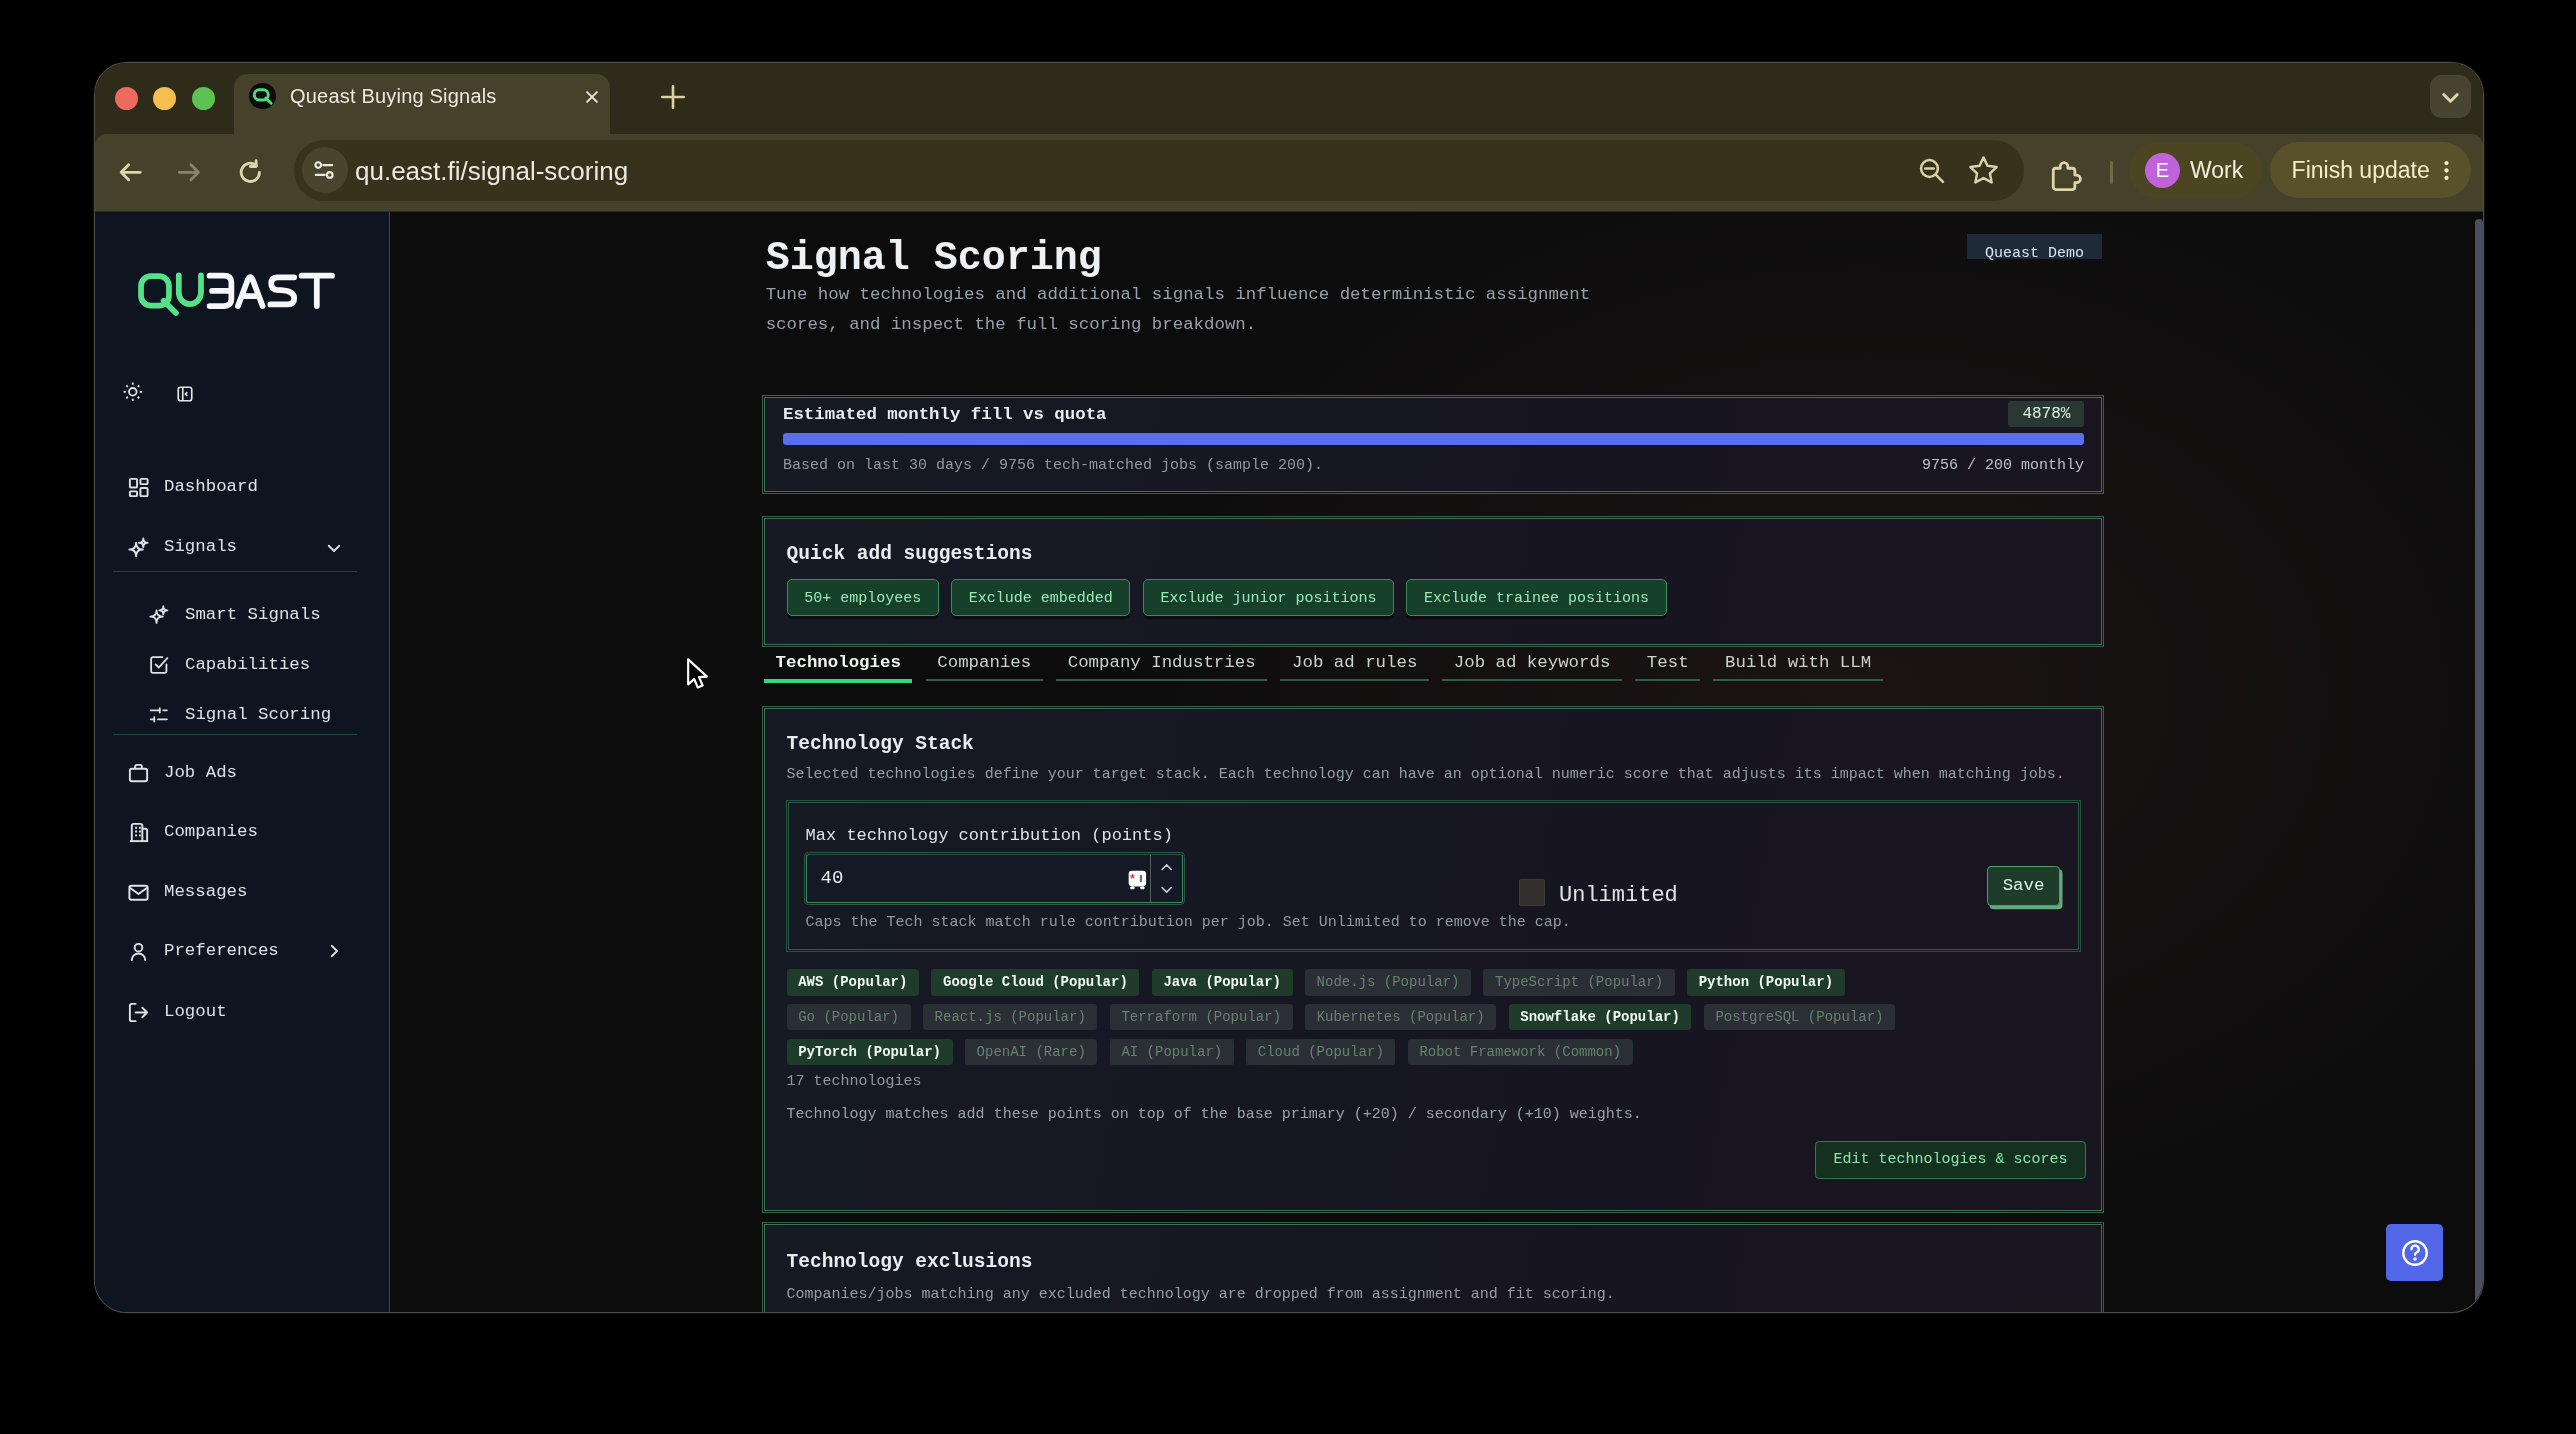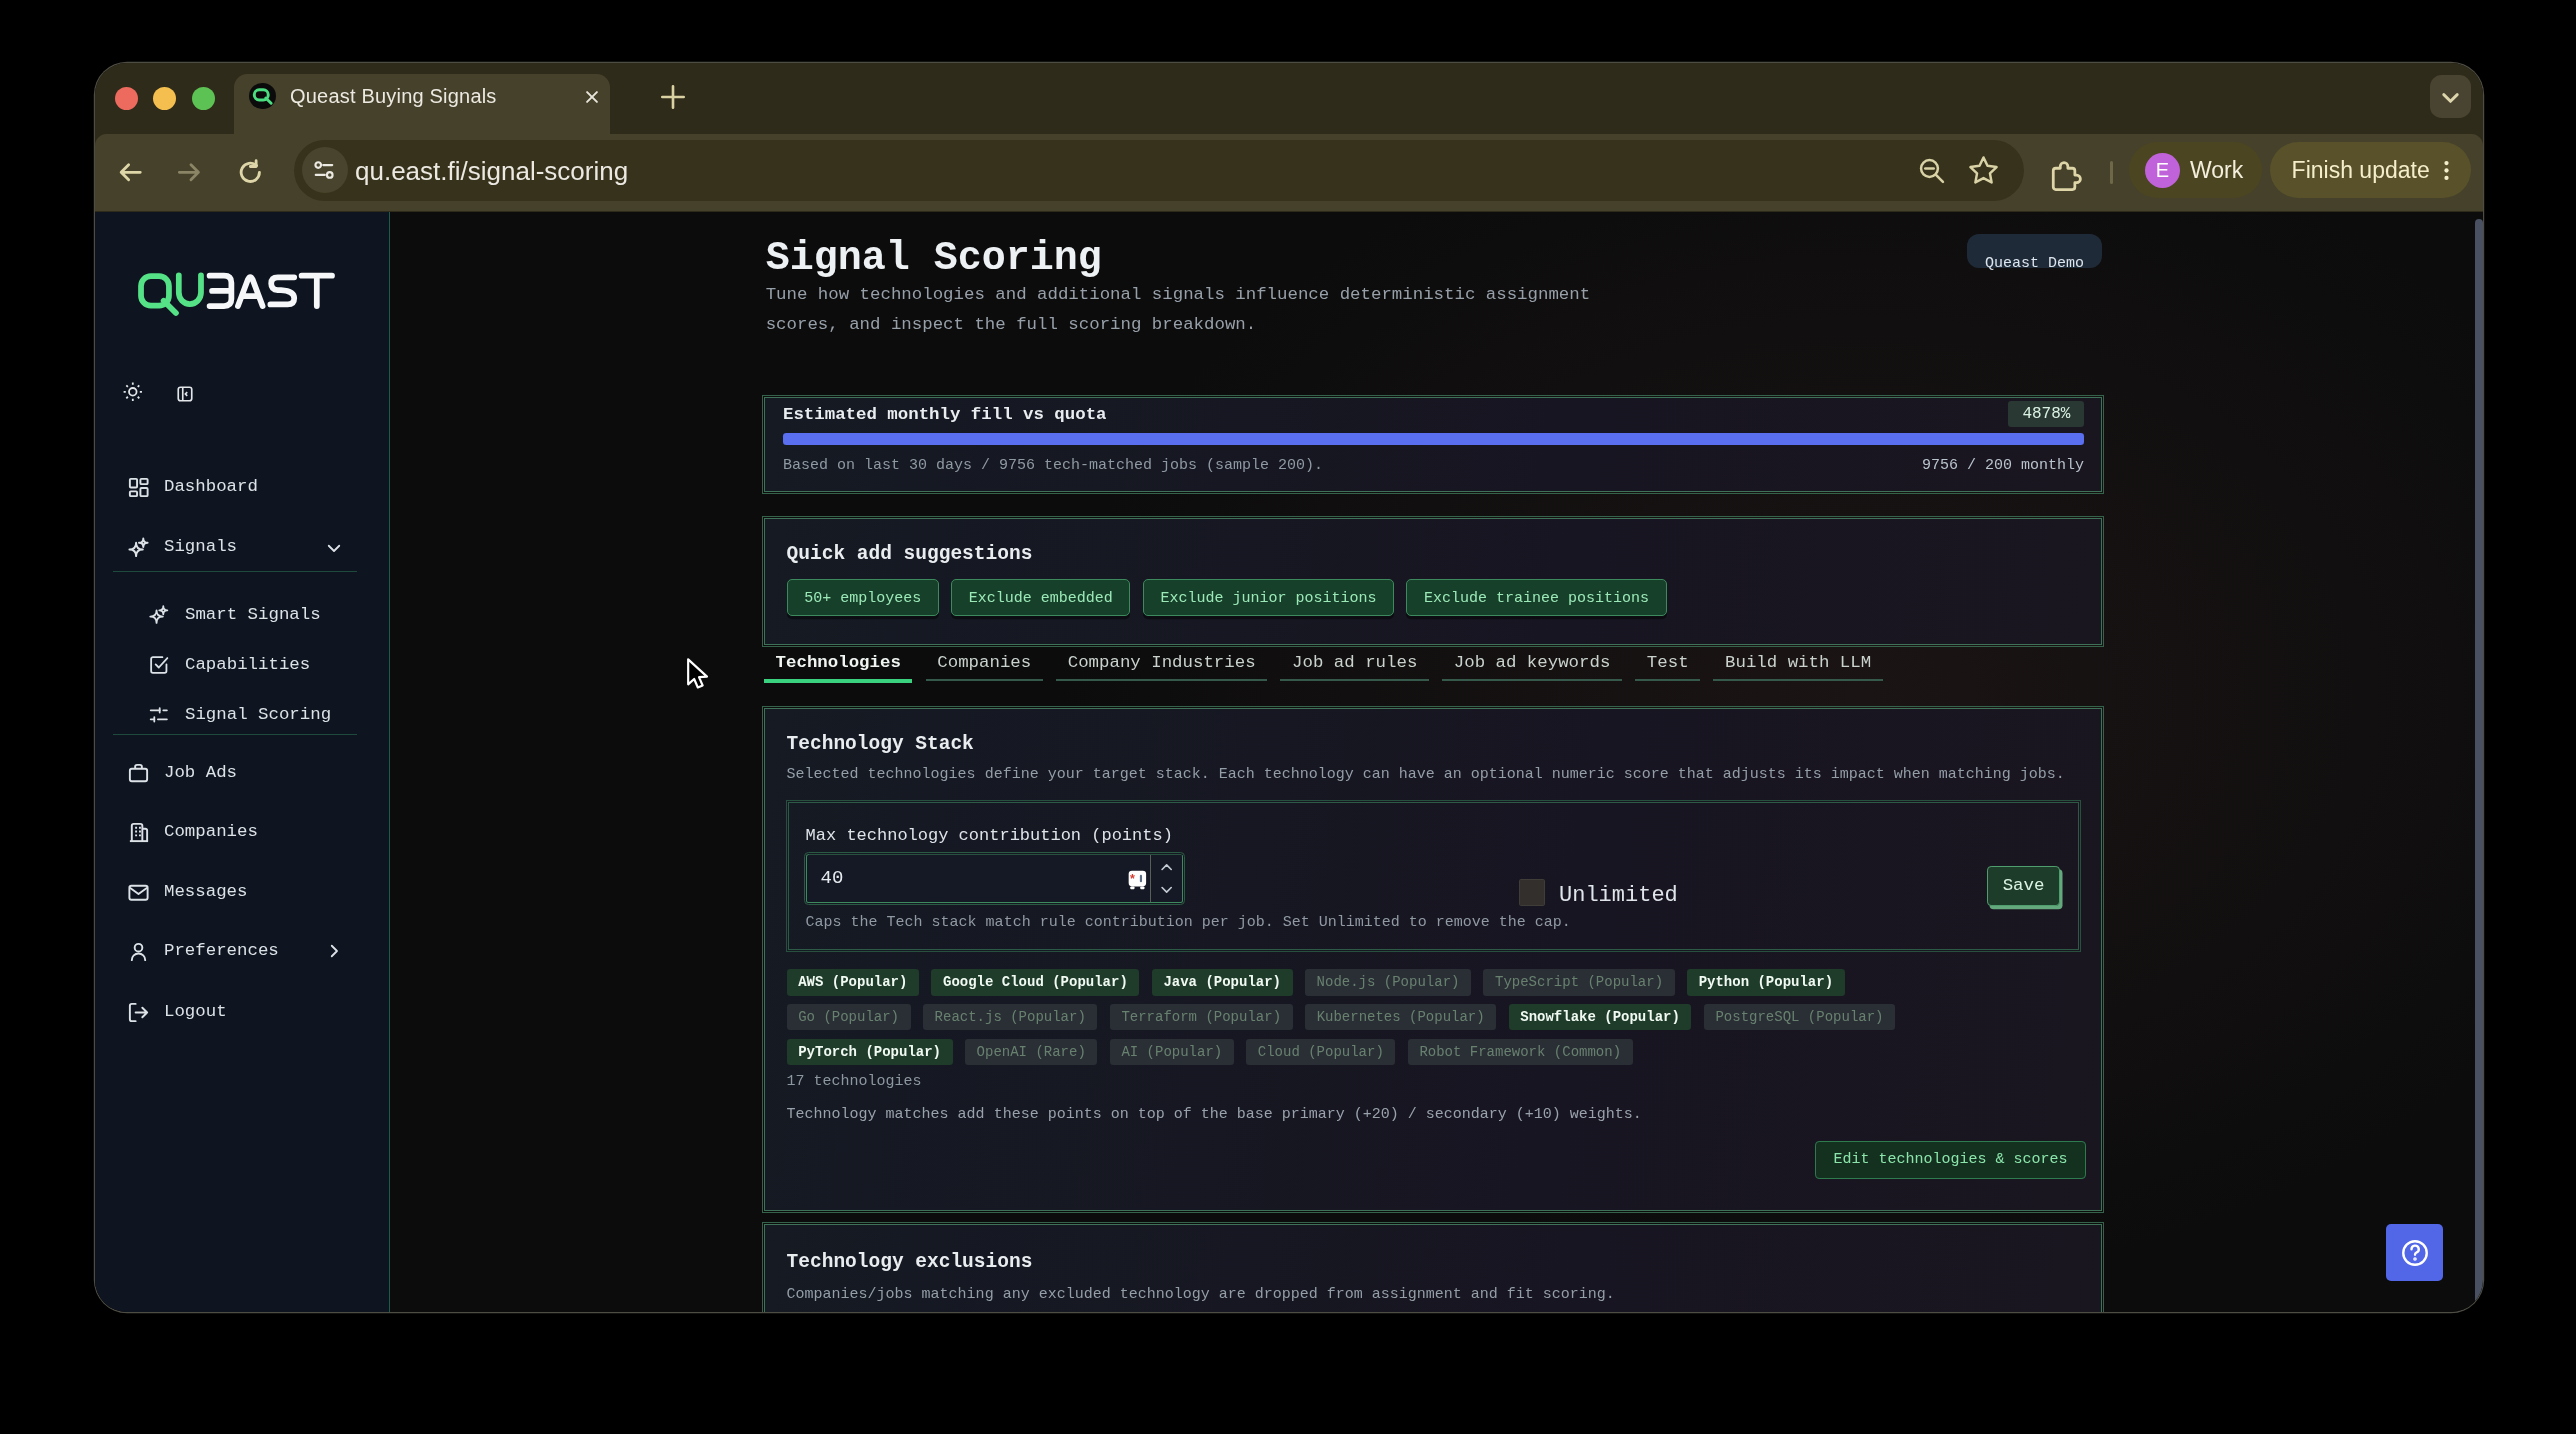--- a/index.html
+++ b/index.html
@@ -52,21 +52,21 @@
   .navrow { position:absolute; left:32px; height:25px; color:#dde2e7; font-size:17.4px; line-height:25px; white-space:nowrap; }
   .navrow svg { position:absolute; left:0px; top:1.7px; }
   .navrow .lbl { position:absolute; left:37px; top:0; }
   .subrow { left:53px; }
   .sepline { position:absolute; left:18px; width:244px; height:0; border-top:1.2px solid #1d4a3c; }
 
   .main { position:absolute; left:297px; top:0; width:2082px; height:100%; }
   .content { position:absolute; left:372px; top:0; width:1338px; color:#e7eaed; }
 
   h1 { position:absolute; left:1.7px; top:24px; font-size:40px; font-weight:bold; color:#eef1f3; letter-spacing:0; }
-  .demobadge { position:absolute; right:0px; top:22.4px; height:25px; line-height:25px; padding:17px 18px; background:#1f2a38; color:#dce4ed; font-size:15px; border-radius:12px; }
+  .demobadge { position:absolute; right:0px; top:22.4px; height:25px; line-height:25px; padding:7px 18px; background:#1f2a38; color:#dce4ed; font-size:15px; border-radius:0; }
   .subt { position:absolute; left:1.7px; top:68px; font-size:17.4px; line-height:30px; color:#97a0a9; }
 
   .card { position:absolute; left:0; width:1338px; background:linear-gradient(100deg,#151a23 0%,#171521 60%,#1a1620 100%);
     border:1.2px solid #3e7157; outline:0.8px solid #35624b; outline-offset:1.7px; }
   .card1 { top:185px; height:95px; padding:10px 20px; }
   .c1title { position:absolute; left:18px; top:6.6px; font-size:17.4px; font-weight:bold; color:#e9edf0; }
   .pctbadge { position:absolute; right:16.6px; top:3.3px; height:26px; line-height:26px; padding:0 14px; background:#2a3833; color:#d9f2e3; font-size:16px; border-radius:3.3px; }
   .pbar { position:absolute; left:18px; top:35px; width:1301px; height:11.6px; border-radius:3.3px; background:#5a6ef0; }
   .c1foot { position:absolute; left:18px; top:59px; width:1301px; font-size:15px; color:#8f99a2; }
   .c1foot .rt { float:right; color:#b9c3cc;text-align:center; }

